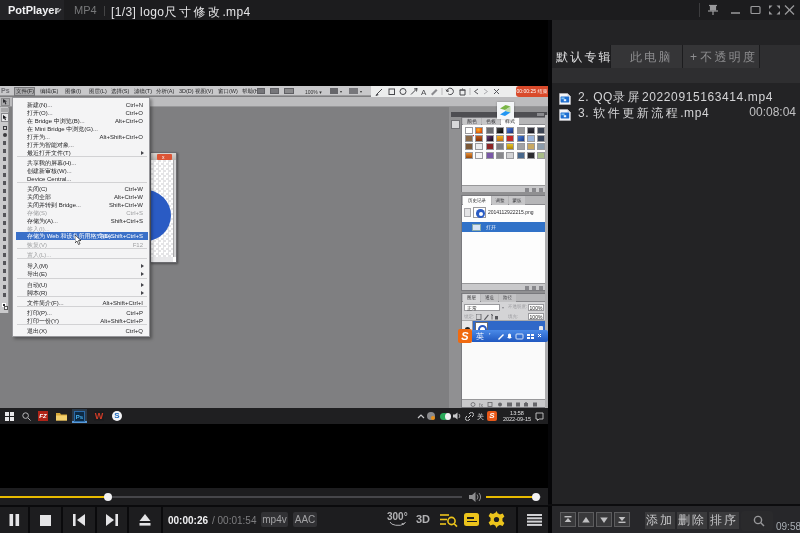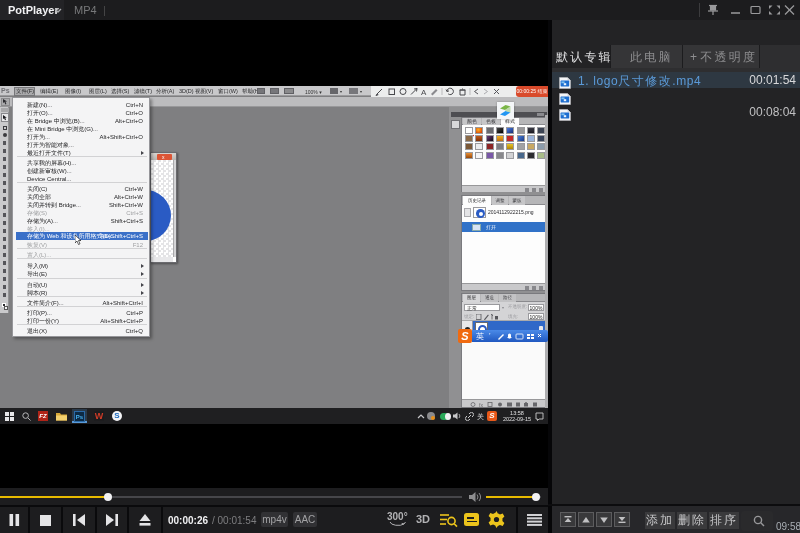--- a/index.html
+++ b/index.html
@@ -12,20 +12,21 @@
 </style></head><body>
 
 <div class="a" style="left:0;top:0;width:800px;height:20px;background:#1c1c1e">
  <div class="a" style="left:0;top:0;width:64px;height:20px;background:#232326"></div>
  <div class="a" style="left:8px;top:4px;font-size:11px;font-weight:bold;color:#f2f2f4">PotPlayer</div>
  <svg class="a" style="left:54px;top:8px" width="8" height="5" viewBox="0 0 8 5" fill="none" stroke="#aaabad" stroke-width="1.4">
       <path d="M1 1 L4 4 L7 1"></path>
     </svg>
  <div class="a" style="left:74px;top:4px;font-size:11px;color:#77787a">MP4</div>
  <div class="a" style="left:103px;top:4px;font-size:11px;color:#4a4a4c">|</div>
+ <div class="a" style="left:111px;top:4px;font-size:12px;color:#e4e4e6;letter-spacing:0.4px">[1/3] logo<span style="letter-spacing:2.5px">尺寸修改</span>.mp4</div>
  <div class="a" style="left:699px;top:3px;width:1px;height:14px;background:#3c3c3e"></div>
  <svg class="a" style="left:706px;top:4px" width="90" height="12" viewBox="0 0 90 12" fill="none" stroke="#9a9a9c" stroke-width="1.2">
   <g>
         <line x1="3" y1="1.5" x2="11" y2="1.5"></line>
         <rect x="4.5" y="2.5" width="5" height="3.5" fill="#9a9a9c"></rect>
         <line x1="2" y1="7" x2="12" y2="7"></line>
         <line x1="7" y1="7" x2="7" y2="11"></line>
       </g>
   <line x1="25" y1="9" x2="34" y2="9" stroke-width="1.5"></line>
   <rect x="45" y="2.5" width="9" height="7" rx="1"></rect>
@@ -391,51 +392,42 @@
 <div class="a" style="left:548px;top:20px;width:252px;height:484px;background:#232325">
  <div class="a" style="left:0;top:25px;width:252px;height:38px;background:#2e2e30">
   <div class="a" style="left:62px;top:0;width:72px;height:23px;background:#353537;border-left:1px solid #1c1c1e"></div>
   <div class="a" style="left:134px;top:0;width:78px;height:23px;background:#353537;border-left:1px solid #1c1c1e;border-right:1px solid #1c1c1e"></div>
   <div class="a" style="left:3.5px;top:0;width:58.5px;height:23px;background:#232325"></div>
   <div class="a" style="left:8px;top:4px;font-size:12px;color:#e0e0e2;letter-spacing:2.2px">默认专辑</div>
   <div class="a" style="left:82px;top:4px;font-size:12px;color:#8e8e90;letter-spacing:2.2px">此电脑</div>
   <div class="a" style="left:142px;top:4px;font-size:12px;color:#8e8e90">+ <span style="letter-spacing:2.2px">不透明度</span></div>
  </div>
 
- <div class="a" style="left:0;top:52px;width:252px;height:16px;background:#2e3842;">
-  <svg class="a" style="left:11px;top:4.5px" width="12" height="12" viewBox="0 0 12 12">
-   <path d="M0.5 0.5 h8 l3 3 v8 h-11 z" fill="#f4f5f7" stroke="#babac0" stroke-width="0.6"></path>
-   <path d="M8.5 0.5 l3 3 h-3 z" fill="#d2d4d8"></path>
-   <rect x="1.6" y="3.6" width="8.6" height="5.8" rx="0.6" fill="#1e6ed0"></rect>
-   <rect x="2.4" y="4.4" width="3.2" height="1.8" fill="#7cc0f0"></rect>
-   <rect x="4.8" y="6.2" width="2.4" height="2" fill="#eaf4fc"></rect>
-  </svg>
-  <div class="a" style="left:30px;top:1px;font-size:12px;color:#5b9ad8;letter-spacing:0.6px;white-space:nowrap">1. logo<span style="letter-spacing:1.5px">尺寸修改</span>.mp4</div>
-  <div class="a" style="right:4px;top:1px;font-size:12px;color:#d8d8da">00:01:54</div>
- </div>
 
  <div class="a" style="left:0;top:68px;width:252px;height:16px;">
   <svg class="a" style="left:11px;top:4.5px" width="12" height="12" viewBox="0 0 12 12">
    <path d="M0.5 0.5 h8 l3 3 v8 h-11 z" fill="#f4f5f7" stroke="#babac0" stroke-width="0.6"></path>
    <path d="M8.5 0.5 l3 3 h-3 z" fill="#d2d4d8"></path>
    <rect x="1.6" y="3.6" width="8.6" height="5.8" rx="0.6" fill="#1e6ed0"></rect>
    <rect x="2.4" y="4.4" width="3.2" height="1.8" fill="#7cc0f0"></rect>
    <rect x="4.8" y="6.2" width="2.4" height="2" fill="#eaf4fc"></rect>
   </svg>
+  <div class="a" style="left:30px;top:1px;font-size:12px;color:#d4d4d6;letter-spacing:0.6px;white-space:nowrap">2. QQ<span style="letter-spacing:2.5px">录屏</span>20220915163414.mp4</div>
 
  </div>
 
  <div class="a" style="left:0;top:84px;width:252px;height:16px;">
   <svg class="a" style="left:11px;top:4.5px" width="12" height="12" viewBox="0 0 12 12">
    <path d="M0.5 0.5 h8 l3 3 v8 h-11 z" fill="#f4f5f7" stroke="#babac0" stroke-width="0.6"></path>
    <path d="M8.5 0.5 l3 3 h-3 z" fill="#d2d4d8"></path>
    <rect x="1.6" y="3.6" width="8.6" height="5.8" rx="0.6" fill="#1e6ed0"></rect>
    <rect x="2.4" y="4.4" width="3.2" height="1.8" fill="#7cc0f0"></rect>
    <rect x="4.8" y="6.2" width="2.4" height="2" fill="#eaf4fc"></rect>
   </svg>
+  <div class="a" style="left:30px;top:1px;font-size:12px;color:#d4d4d6;letter-spacing:0.6px;white-space:nowrap">3. <span style="letter-spacing:2.5px">软件更新流程</span>.mp4</div>
   <div class="a" style="right:4px;top:1px;font-size:12px;color:#c0c0c2">00:08:04</div>
  </div>
 <div class="a" style="left:0;top:0;width:3.5px;height:484px;background:#060608"></div>
 </div>
 
 <div class="a" style="left:0;top:488px;width:548px;height:45px;background:#1d1d1f">
  <div class="a" style="left:0;top:8px;width:462px;height:2px;background:#46464a"></div>
  <div class="a" style="left:0;top:8px;width:107px;height:2px;background:#e8bb00"></div>
  <div class="a" style="left:104px;top:5px;width:8px;height:8px;background:#f2f2f4;border-radius:50%"></div>
  <svg class="a" style="left:469px;top:3.5px" width="12" height="10" viewBox="0 0 12 10" fill="#8e8e90">

